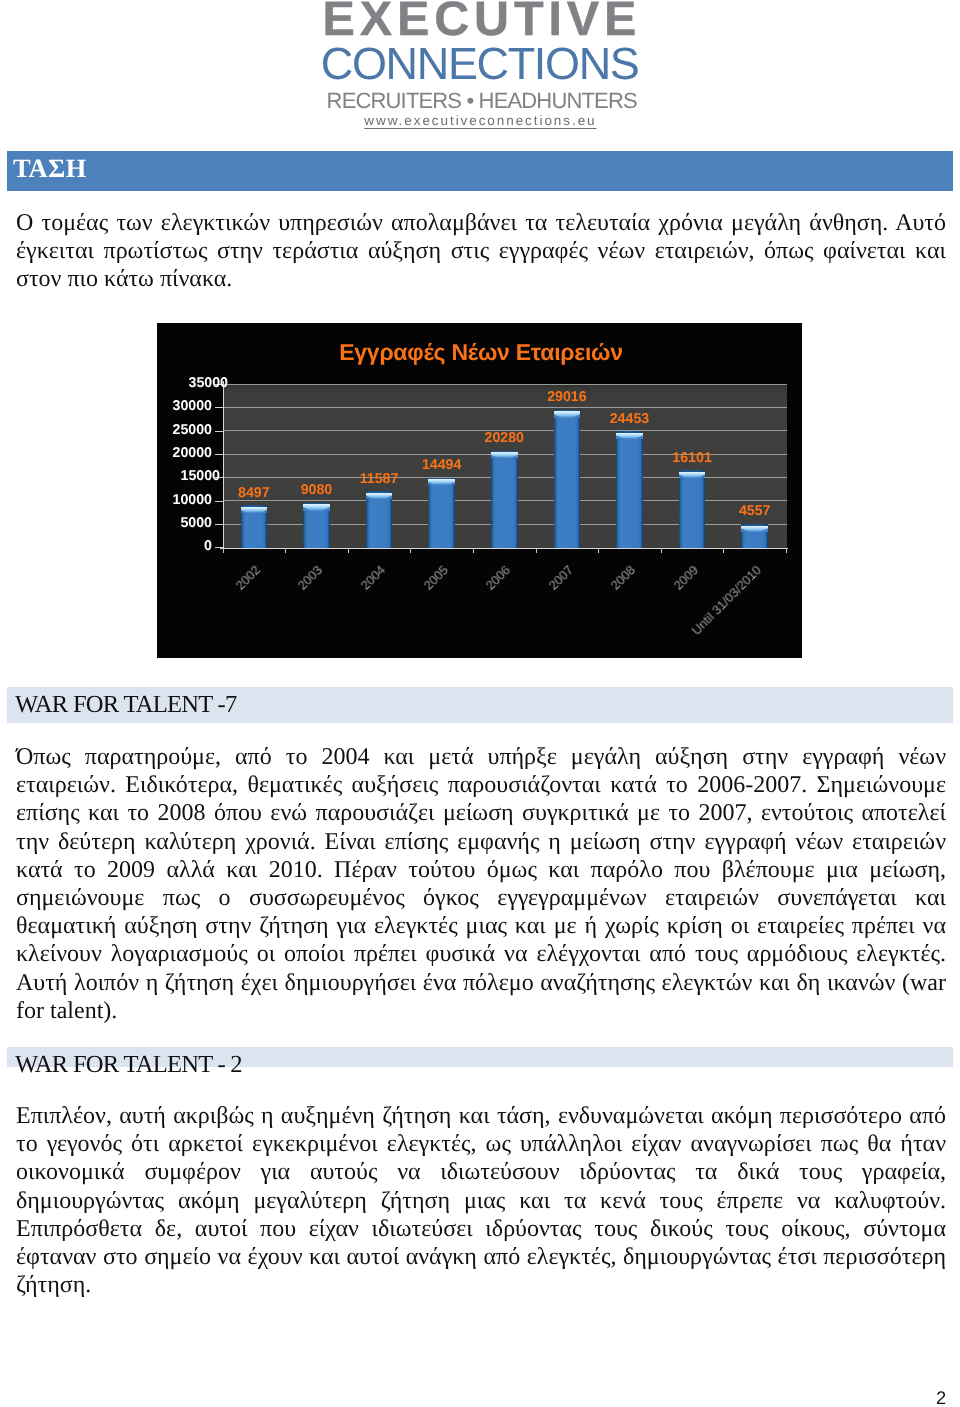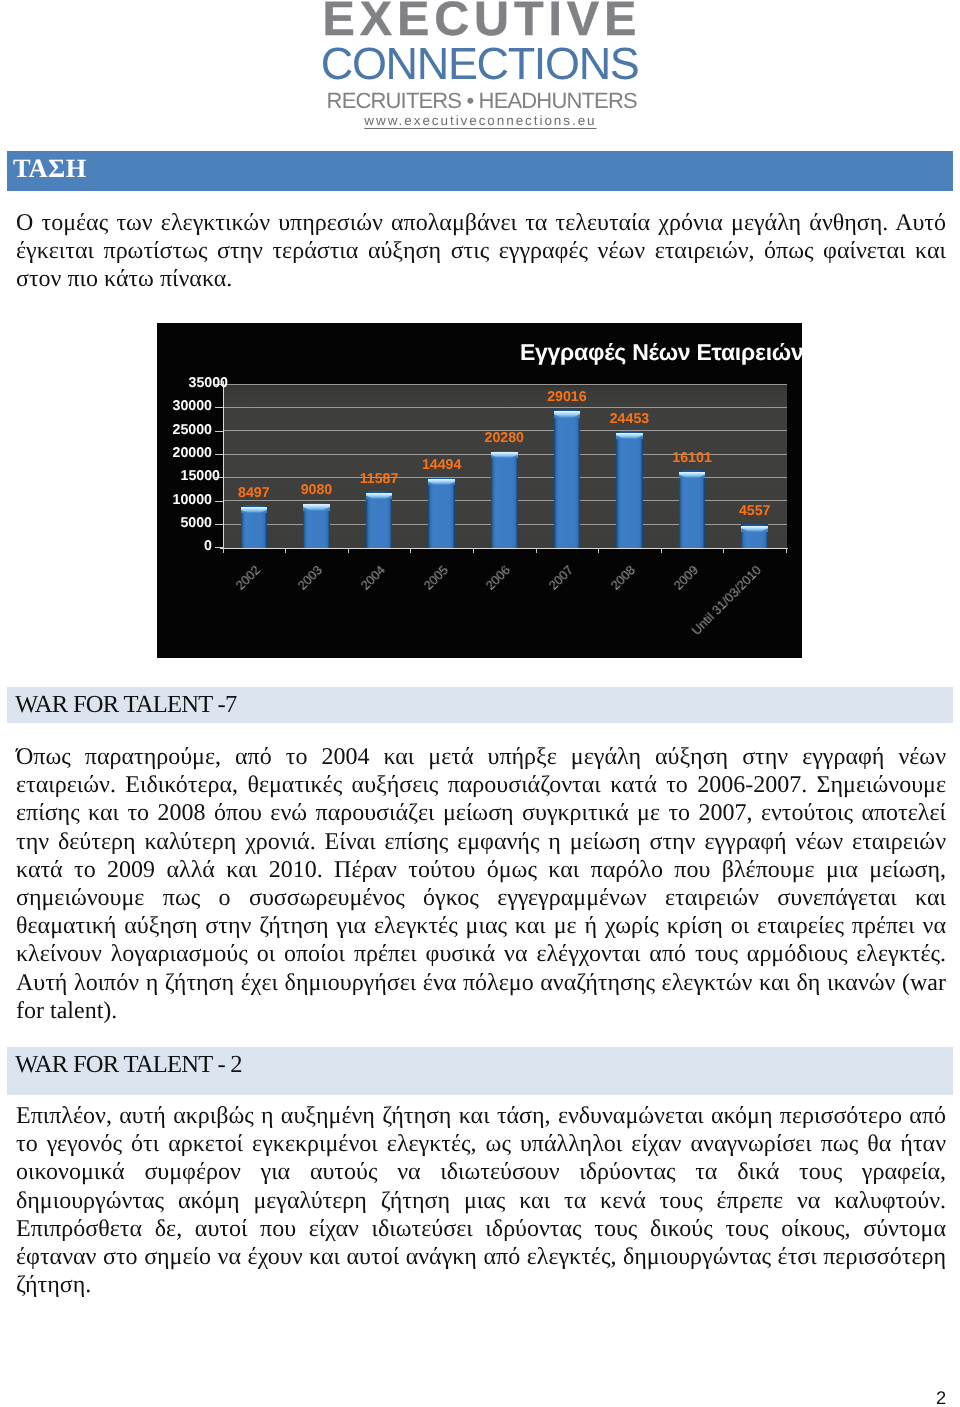--- a/index.html
+++ b/index.html
@@ -25,36 +25,36 @@
             color:#6d6e71;line-height:14px;text-decoration:underline;text-underline-offset:3.2px;
             text-decoration-thickness:1px;}
 
   
   .band{position:absolute;box-sizing:border-box;}
   .band-tasi{left:7px;top:151px;width:946px;height:40px;background:#4D81BC;}
   .band-tasi .band-text{font-size:26.4px;font-weight:bold;color:#fff;letter-spacing:0.45px;
         position:absolute;left:6px;top:2px;}
   .band-w{background:#DBE4EF;}
   .band-w1{left:7px;top:687px;width:946px;height:36px;}
-  .band-w2{left:7px;top:1047px;width:946px;height:48px;}
+  .band-w2{left:7px;top:1047px;width:946px;height:20px;}
   .band-w .band-text{font-size:24.6px;color:#111;letter-spacing:-0.75px;
         position:absolute;left:8.1px;top:4.4px;}
 
   
   .para{position:absolute;text-align:justify;color:#111;font-size:24px;line-height:28.2px;}
   .p-intro{left:16px;top:209px;width:930px;}
   .p-w1{left:16px;top:743px;width:930px;}
   .p-w2{left:16px;top:1102px;width:930px;}
   .pagenum{position:absolute;left:936px;top:1389px;font-size:18.3px;color:#111;
         font-family:"Liberation Sans",sans-serif;line-height:18.3px;}
 
   
   .chart{position:absolute;left:157px;top:323px;width:645px;height:335px;background:#040404;overflow:hidden;}
-  .chart-title{position:absolute;left:1.5px;top:16px;width:100%;text-align:right;
-      font-family:"Liberation Sans",sans-serif;font-weight:bold;font-size:23px;color:#ffffff;letter-spacing:-0.25px;}
+  .chart-title{position:absolute;left:1.5px;top:16px;width:100%;text-align:center;
+      font-family:"Liberation Sans",sans-serif;font-weight:bold;font-size:23px;color:#f97316;letter-spacing:-0.25px;}
   .plot{position:absolute;left:65.5px;top:60.8px;width:564px;height:163.9px;
       background:linear-gradient(180deg,#313130 0%,#3a3a39 4%,#3e3e3d 12%,#3f3f3e 55%,#3d3d3c 100%);}
   .gridline{position:absolute;left:0;width:100%;height:1px;background:#b5b3b0;opacity:.8;}
   .axis-y{position:absolute;left:65.5px;top:58px;width:1px;height:168px;background:#d9d7d4;}
   .axis-x{position:absolute;left:63px;top:224.7px;width:568px;height:1px;background:#d9d7d4;}
   .ytick{position:absolute;height:1px;background:#cfcdca;}
   .ylab{position:absolute;text-align:right;
       font-family:"Liberation Sans",sans-serif;font-weight:bold;font-size:14.2px;color:#fefefe;}
   .bar{position:absolute;bottom:0;}
   .bar-body{position:absolute;left:0;right:0;top:0;bottom:0;

